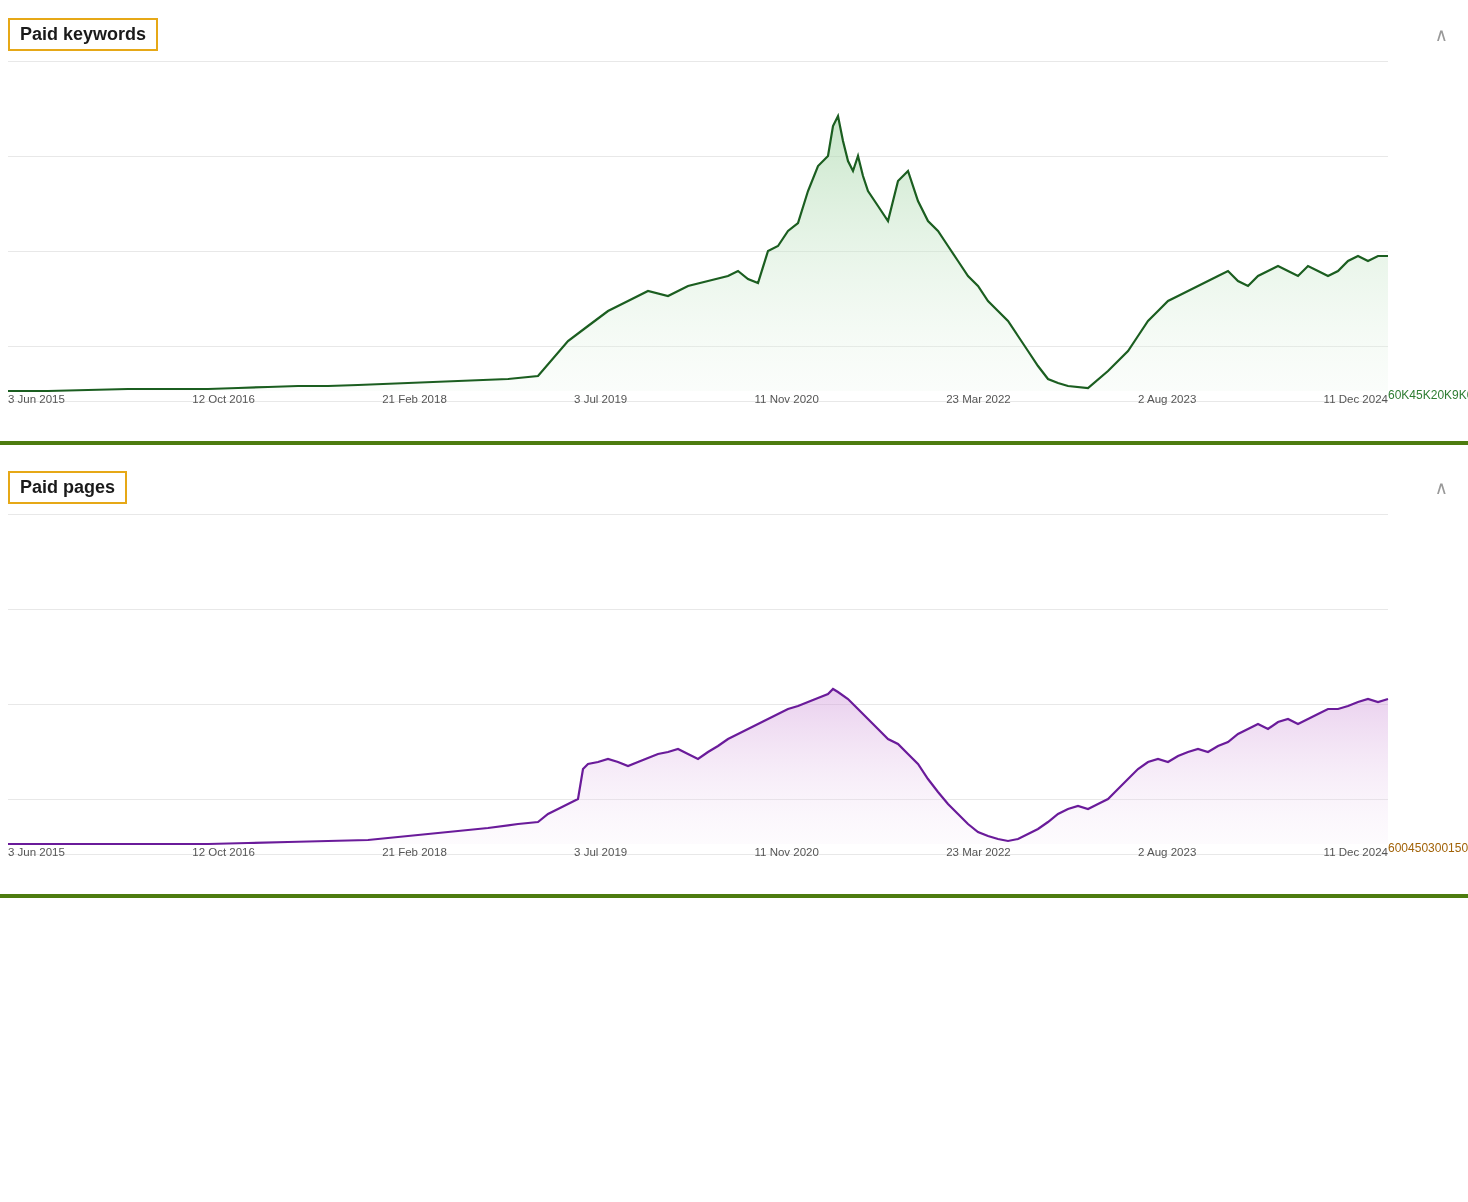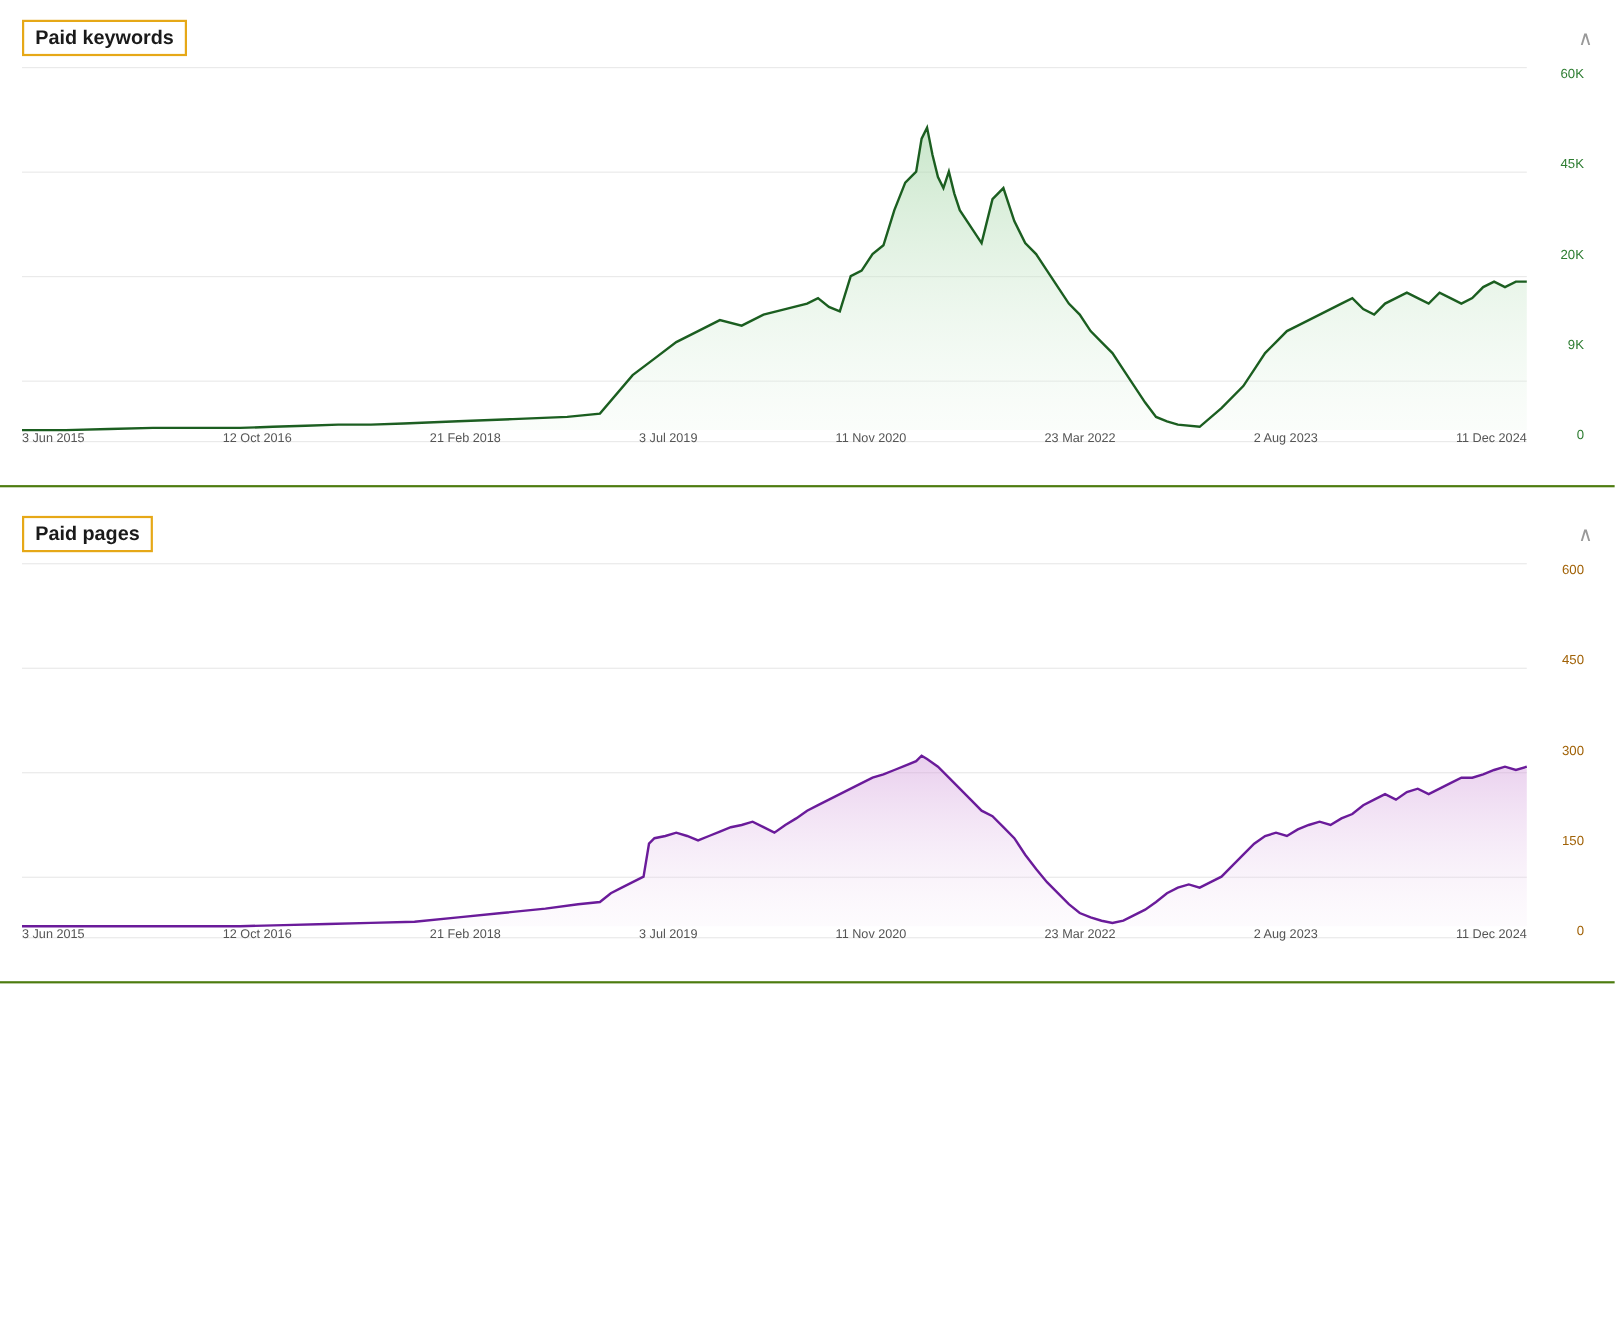--- a/index.html
+++ b/index.html
@@ -3,22 +3,22 @@
   <meta charset="utf-8">
   <style>
     * { box-sizing: border-box; margin: 0; padding: 0; }
     body {
       background: #fff;
       font-family: -apple-system, BlinkMacSystemFont, 'Segoe UI', Arial, sans-serif;
       width: 1468px;
       min-height: 1202px;
     }
     .section {
-      padding: 18px 20px 0 20px;
-      border-bottom: 2px solid #4d7c0f;
+      padding: 18px 20px 0 8px;
+      border-bottom: 4px solid #4d7c0f;
     }
     .section-header {
       display: flex;
       justify-content: space-between;
       align-items: center;
       margin-bottom: 10px;
     }
     .section-title {
       display: inline-block;
       font-size: 18px;
@@ -46,21 +46,21 @@
       right: 60px;
       bottom: 40px;
     }
     .y-axis {
       position: absolute;
       right: 0;
       top: 0;
       width: 60px;
       bottom: 40px;
       display: flex;
-      flex-direction: column;
+      flex-direction: row;
       justify-content: space-between;
       align-items: flex-end;
       padding-right: 8px;
     }
     .y-label {
       font-size: 12px;
       color: #2e7d32;
       line-height: 1;
     }
     .y-label-purple {

